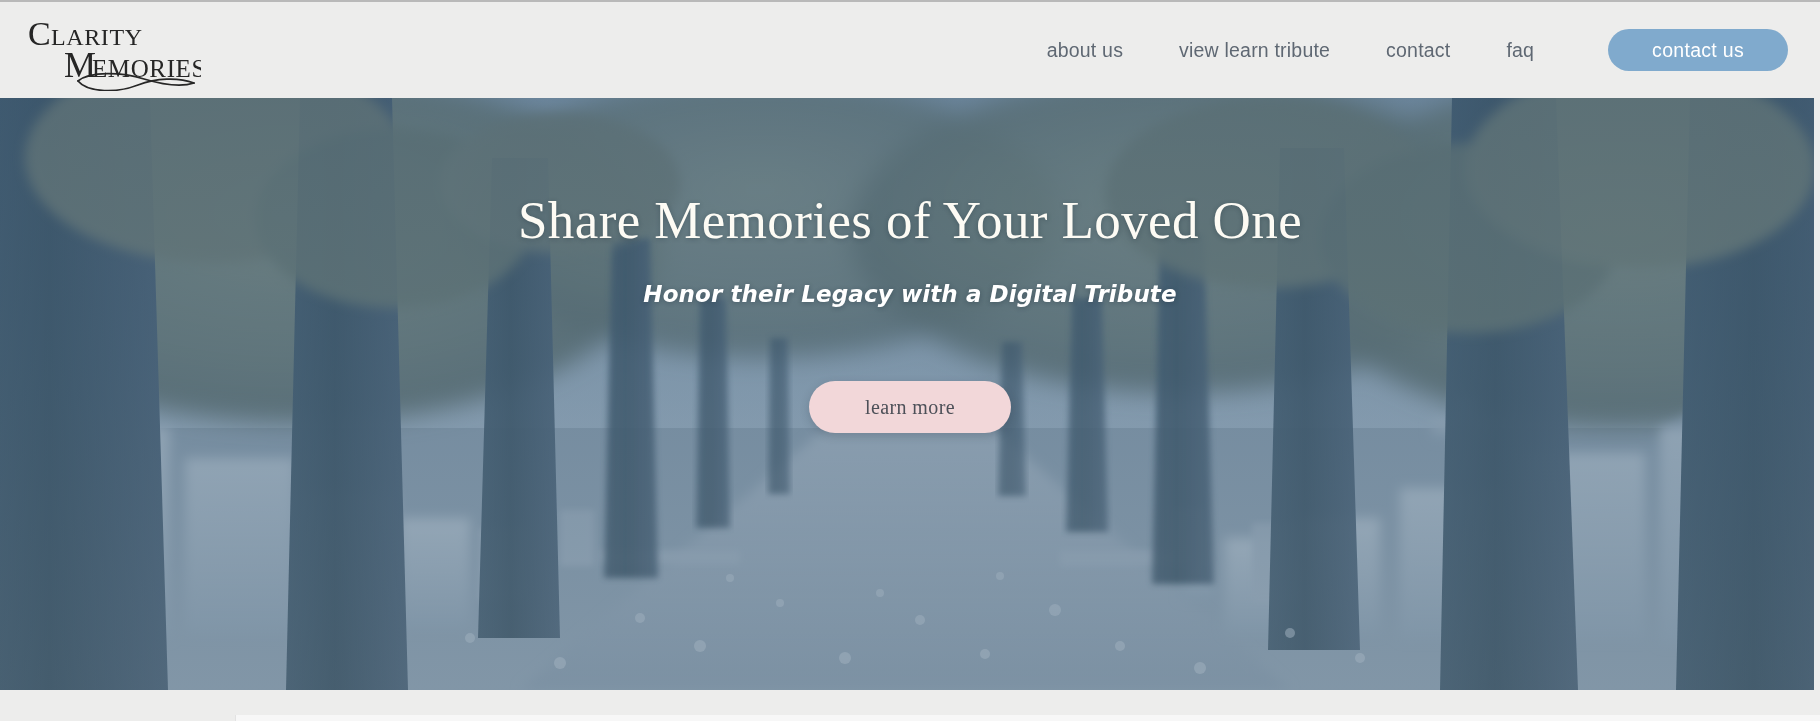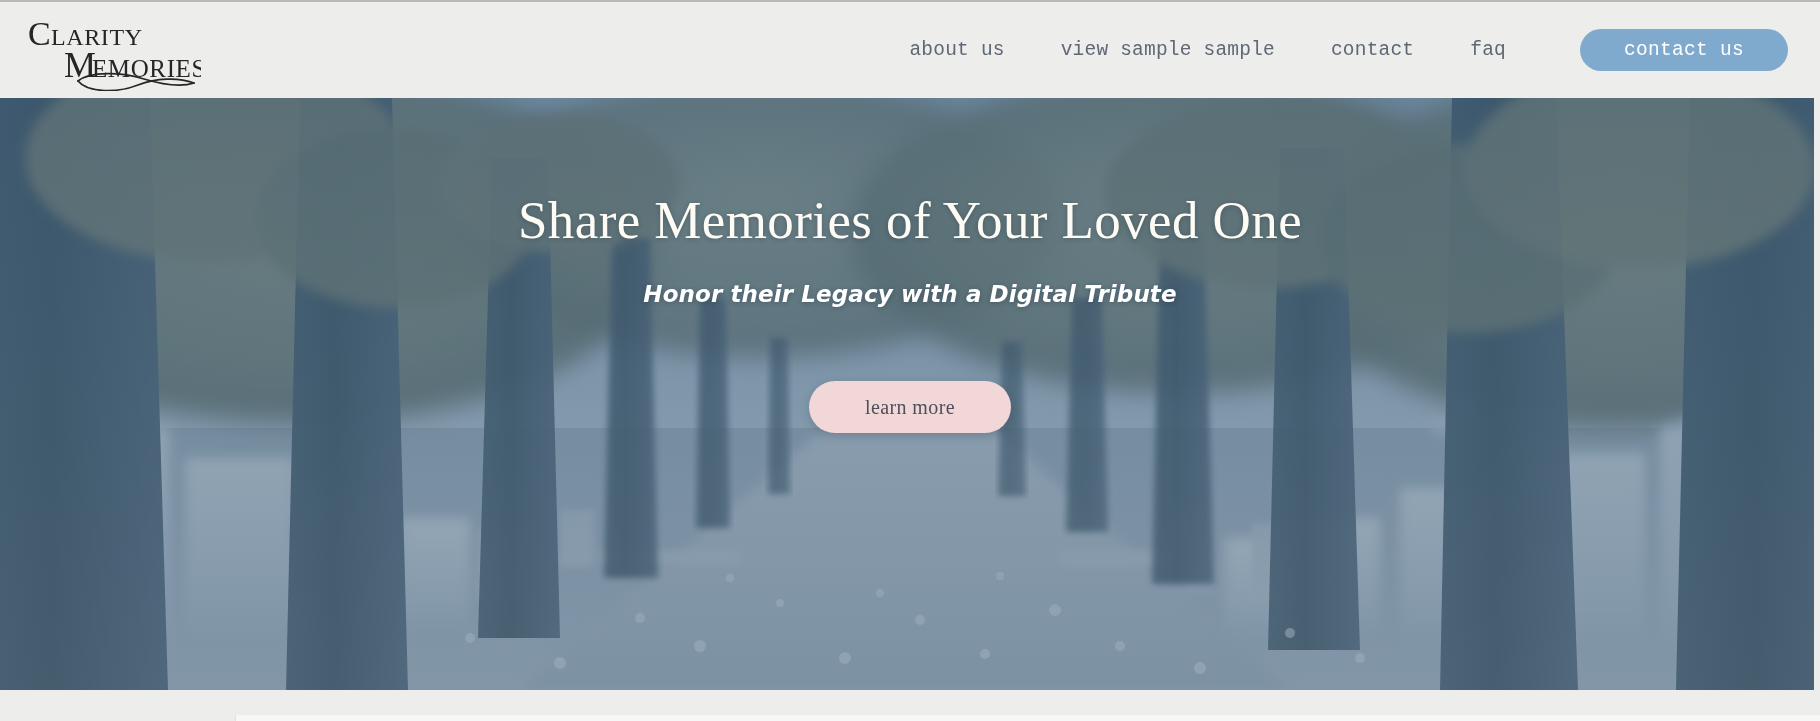--- a/index.html
+++ b/index.html
@@ -51,39 +51,39 @@
   .brand svg { display: block; width: 175px; height: 82px; }
 
   .nav-area {
     display: flex;
     align-items: center;
     margin-right: 32px;
     gap: 0;
   }
 
   .nav-link {
-    font-family: Liberation Mono, monospace;
+    font-family: Liberation Sans, sans-serif;
     font-size: 19.5px;
     color: #5f6873;
     letter-spacing: 0.2px;
     text-decoration: none;
     white-space: nowrap;
     padding: 6px 0;
     margin: 0 28px;
     cursor: pointer;
   }
   .nav-link:first-child { margin-left: 0; }
 
   .contact-btn {
     margin-left: 46px;
     background: #80aacd;
     color: #ffffff;
     border: none;
     border-radius: 40px;
-    font-family: Liberation Mono, monospace;
+    font-family: Liberation Sans, sans-serif;
     font-size: 19.5px;
     letter-spacing: 0.3px;
     padding: 0 44px;
     height: 42px;
     line-height: 42px;
     cursor: pointer;
     white-space: nowrap;
   }
 
   
@@ -205,21 +205,21 @@
         </g>
         <g fill="none" stroke="#262626" stroke-width="1.7" stroke-linecap="round">
           <path d="M52 72 C 62 84, 92 84, 112 76 C 130 69, 152 68, 168 74"></path>
           <path d="M52 72 C 64 62, 96 63, 118 70 C 138 76, 156 78, 168 74"></path>
         </g>
       </svg>
     </a>
 
     <nav class="nav-area">
       <a class="nav-link">about us</a>
-      <a class="nav-link">view sample sample</a>
+      <a class="nav-link">view learn tribute</a>
       <a class="nav-link">contact</a>
       <a class="nav-link">faq</a>
       <button class="contact-btn">contact us</button>
     </nav>
 
   </header>
 
   <section class="hero">
 
     <div class="hero-photo">

